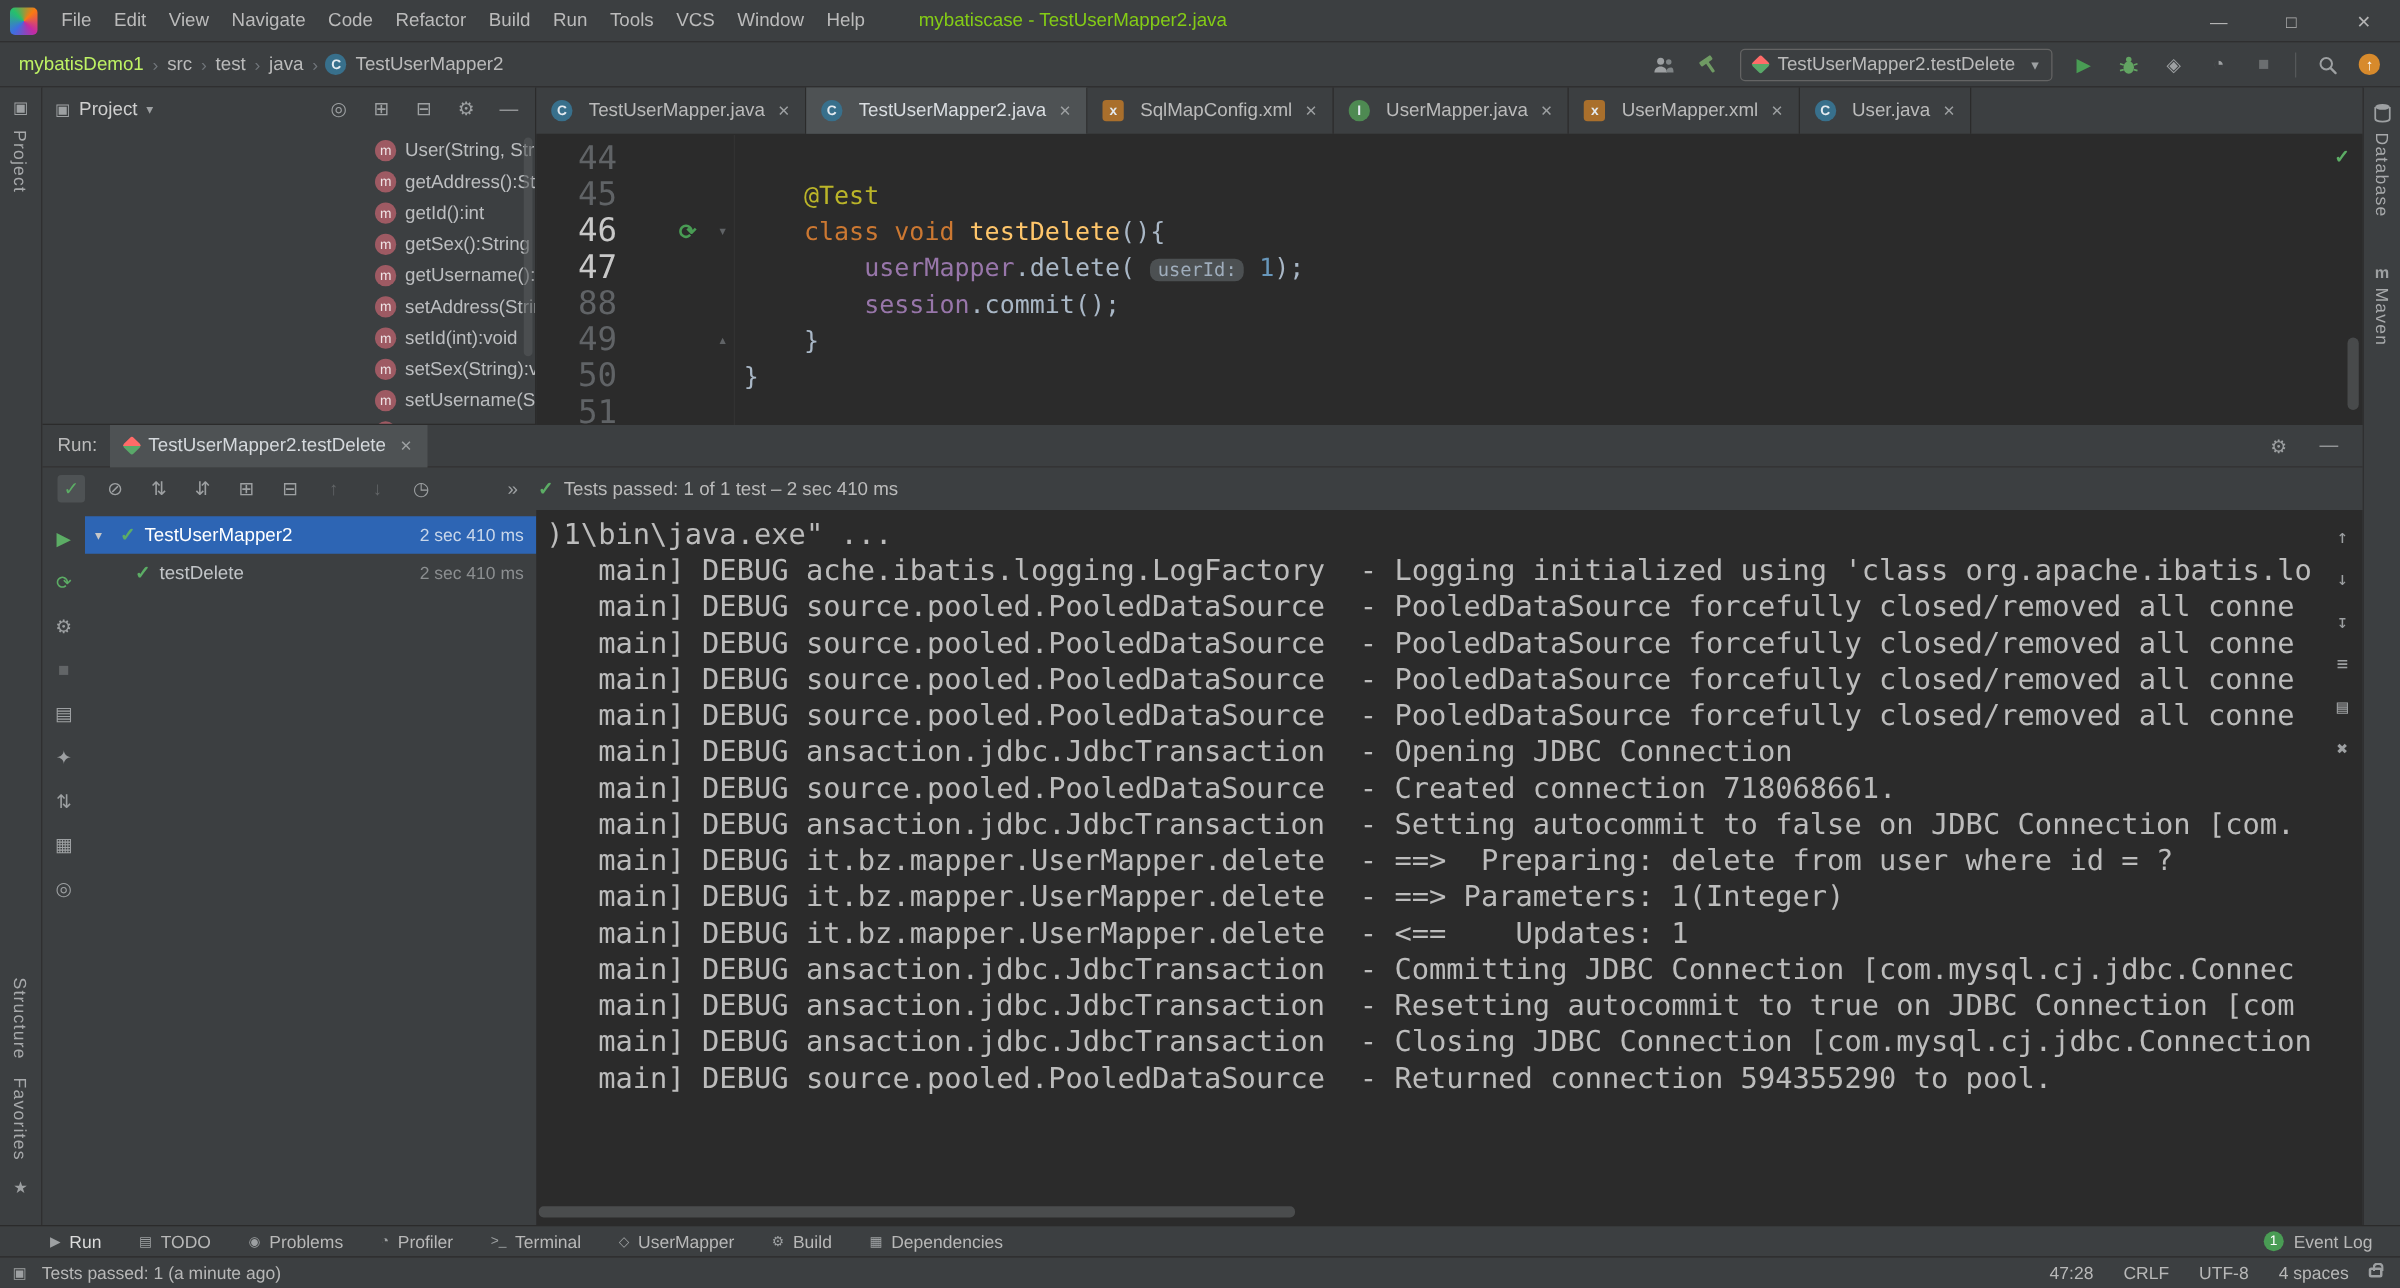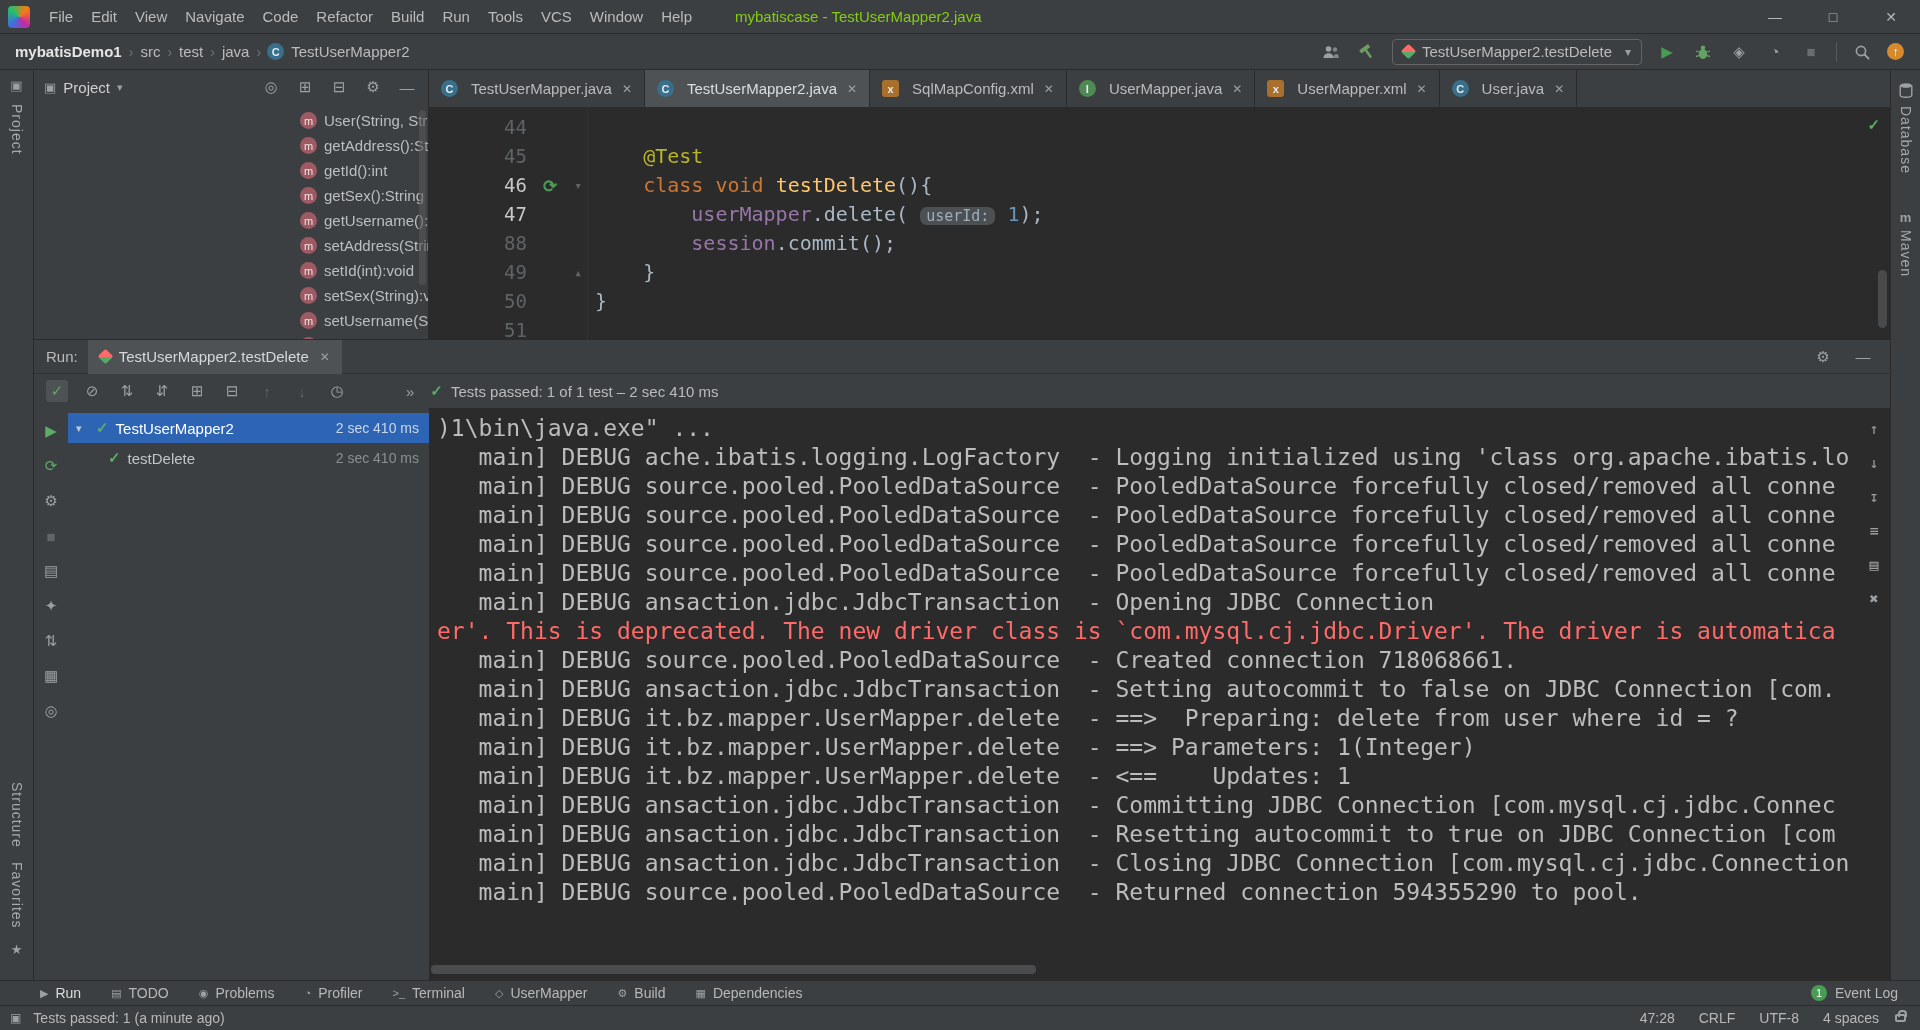--- a/index.html
+++ b/index.html
@@ -12,21 +12,21 @@
 #menu-bar{display:flex;height:34px}
 .menu-item{padding:0 9px;line-height:34px;color:#bbb;cursor:default}
 #win-title{position:absolute;left:735px;top:0;line-height:34px;color:#84cc16}
 .win-btns{margin-left:auto;display:flex;height:34px}
 .win-btn{width:58px;display:flex;align-items:center;justify-content:center;color:#b4b4b4;font-size:14px}
 
 
 #navbar{position:absolute;top:34px;left:0;right:0;height:36px;background:#3c3f41;border-bottom:1px solid #2b2b2b;display:flex;align-items:center;padding-left:14px}
 #crumbs{display:flex;align-items:center}
 .crumb{color:#bbb;padding:0 1px}
-.crumb.first{font-weight:bold;color:#e5e5e5}
+.crumb.first{font-weight:normal;color:#bef264}
 .crumb-sep{color:#70757a;padding:0 6px;font-size:14px}
 .cico{display:inline-flex;width:17px;height:17px;border-radius:50%;align-items:center;justify-content:center;font-size:11px;font-weight:bold;color:#e3eaf0;margin-right:6px;flex:none}
 .cico.class{background:#38708c}
 .cico.interface{background:#4e8a52}
 .cico.xml{background:#a96f2c;border-radius:3px}
 .nav-actions{margin-left:auto;display:flex;align-items:center;gap:14px;padding-right:16px}
 .nav-ico{width:22px;height:22px;display:flex;align-items:center;justify-content:center;color:#9da0a2;font-size:15px}
 .nav-ico.green{color:#499C54}
 .nav-ico.dim{color:#6b6e70}
 .run-combo{display:flex;align-items:center;gap:8px;border:1px solid #646464;border-radius:4px;height:26px;padding:0 10px;min-width:250px}
@@ -55,21 +55,21 @@
 
 
 #editor{position:absolute;left:429px;top:70px;right:30px;height:270px;background:#2b2b2b}
 #tabs{height:38px;background:#3c3f41;display:flex;border-bottom:1px solid #2b2b2b}
 .tab{display:flex;align-items:center;gap:7px;padding:0 12px;border-right:1px solid #2b2b2b;color:#bbb}
 .tab.active{background:#4e5254;color:#dadee2}
 .tab-close{color:#9da0a2;font-size:12px;margin-left:3px}
 #code{position:relative;font-family:"DejaVu Sans Mono","Liberation Mono",monospace;font-size:20px;line-height:29px;padding-top:5px}
 #code::before{content:"";position:absolute;left:158px;top:0;bottom:-100px;width:1px;background:#323232}
 .cline{display:flex;height:29px}
-.lnum{width:110px;text-align:right;padding-right:12px;color:#606366;font-size:19px;flex:none}
+.lnum{width:110px;text-align:center;padding-right:12px;color:#606366;font-size:26px;flex:none}
 .lnum.active{color:#c8c8c8}
 .gut{width:48px;flex:none;position:relative}
 .runico{position:absolute;left:4px;top:1px;color:#499C54;font-size:17px;font-weight:bold}
 .fold{position:absolute;right:5px;top:0;color:#606366;font-size:13px}
 .ctext{padding-left:8px;white-space:pre}
 .tk-p{color:#a9b7c6}
 .tk-kw{color:#cc7832}
 .tk-ann{color:#bbb529}
 .tk-fn{color:#ffc66b}
 .tk-field{color:#9876aa}
@@ -437,21 +437,20 @@
       </div>
     <div class="rp-console">
       <div id="console-lines">
           <div class="con-line plain">)1\bin\java.exe" ...</div>
           <div class="con-line plain">   main] DEBUG ache.ibatis.logging.LogFactory  - Logging initialized using 'class org.apache.ibatis.lo</div>
           <div class="con-line plain">   main] DEBUG source.pooled.PooledDataSource  - PooledDataSource forcefully closed/removed all conne</div>
           <div class="con-line plain">   main] DEBUG source.pooled.PooledDataSource  - PooledDataSource forcefully closed/removed all conne</div>
           <div class="con-line plain">   main] DEBUG source.pooled.PooledDataSource  - PooledDataSource forcefully closed/removed all conne</div>
           <div class="con-line plain">   main] DEBUG source.pooled.PooledDataSource  - PooledDataSource forcefully closed/removed all conne</div>
           <div class="con-line plain">   main] DEBUG ansaction.jdbc.JdbcTransaction  - Opening JDBC Connection</div>
-          <div class="con-line red">er'. This is deprecated. The new driver class is `com.mysql.cj.jdbc.Driver'. The driver is automatica</div>
           <div class="con-line plain">   main] DEBUG source.pooled.PooledDataSource  - Created connection 718068661.</div>
           <div class="con-line plain">   main] DEBUG ansaction.jdbc.JdbcTransaction  - Setting autocommit to false on JDBC Connection [com.</div>
           <div class="con-line plain">   main] DEBUG it.bz.mapper.UserMapper.delete  - ==&gt;  Preparing: delete from user where id = ?</div>
           <div class="con-line plain">   main] DEBUG it.bz.mapper.UserMapper.delete  - ==&gt; Parameters: 1(Integer)</div>
           <div class="con-line plain">   main] DEBUG it.bz.mapper.UserMapper.delete  - &lt;==    Updates: 1</div>
           <div class="con-line plain">   main] DEBUG ansaction.jdbc.JdbcTransaction  - Committing JDBC Connection [com.mysql.cj.jdbc.Connec</div>
           <div class="con-line plain">   main] DEBUG ansaction.jdbc.JdbcTransaction  - Resetting autocommit to true on JDBC Connection [com</div>
           <div class="con-line plain">   main] DEBUG ansaction.jdbc.JdbcTransaction  - Closing JDBC Connection [com.mysql.cj.jdbc.Connection</div>
           <div class="con-line plain">   main] DEBUG source.pooled.PooledDataSource  - Returned connection 594355290 to pool.</div>
         </div>

